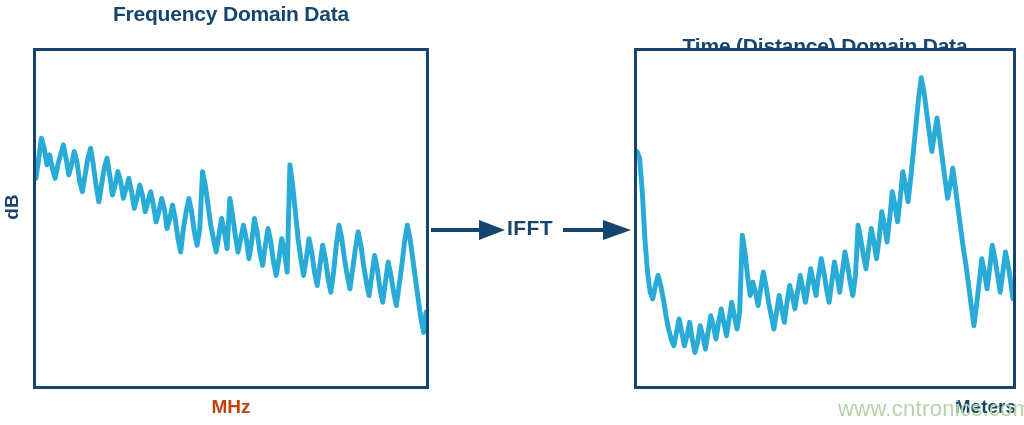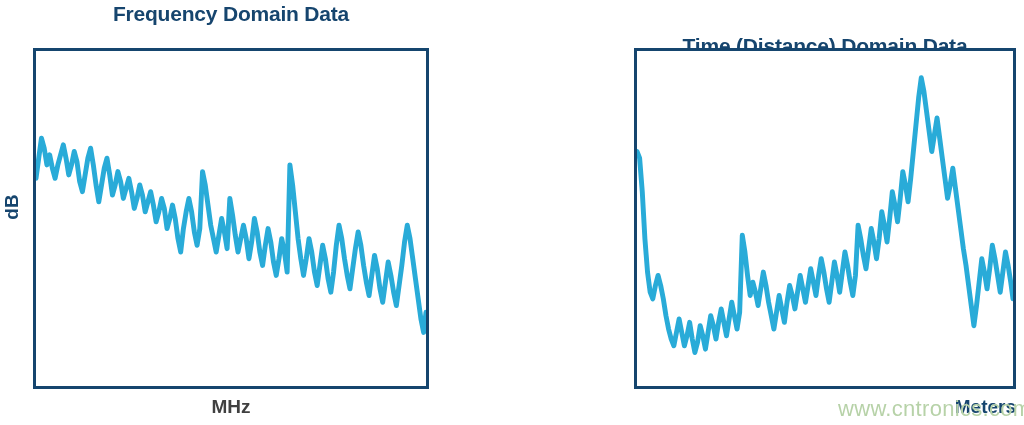--- a/index.html
+++ b/index.html
@@ -120,24 +120,39 @@
 <div class="figure">
 
   <div class="panel-title" id="title-left" style="color: rgb(22, 69, 110);">Frequency Domain Data</div>
 
   <div class="plot-frame" id="plot-left" style="border-color: rgb(21, 69, 110);">
     <svg viewBox="0 0 396 341" preserveAspectRatio="none">
       <polyline fill="none" stroke="#29abd8" stroke-width="5" stroke-linejoin="round" stroke-linecap="round" points="0.00,129.58 2.77,109.12 5.54,88.66 8.32,98.89 11.09,115.94 13.86,105.71 16.63,119.35 19.40,129.58 22.18,115.94 24.95,105.71 27.72,95.48 30.49,109.12 33.26,126.17 36.04,115.94 38.81,102.30 41.58,112.53 44.35,132.99 47.12,143.22 49.90,126.17 52.67,109.12 55.44,98.89 58.21,115.94 60.98,136.40 63.76,153.45 66.53,136.40 69.30,119.35 72.07,109.12 74.84,126.17 77.62,146.63 80.39,136.40 83.16,122.76 85.93,132.99 88.70,150.04 91.48,139.81 94.25,129.58 97.02,143.22 99.79,160.27 102.56,150.04 105.34,136.40 108.11,146.63 110.88,163.68 113.65,153.45 116.42,143.22 119.20,156.86 121.97,173.91 124.74,163.68 127.51,150.04 130.28,160.27 133.06,180.73 135.83,170.50 138.60,156.86 141.37,170.50 144.14,190.96 146.92,204.60 149.69,180.73 152.46,163.68 155.23,150.04 158.00,163.68 160.78,184.14 163.55,197.78 166.32,180.73 169.09,122.76 171.86,136.40 174.64,156.86 177.41,177.32 180.18,190.96 182.95,204.60 185.72,187.55 188.50,170.50 191.27,184.14 194.04,201.19 196.81,150.04 199.58,167.09 202.36,187.55 205.13,204.60 207.90,190.96 210.67,177.32 213.44,190.96 216.22,211.42 218.99,194.37 221.76,170.50 224.53,184.14 227.30,204.60 230.08,218.24 232.85,197.78 235.62,180.73 238.39,194.37 241.16,214.83 243.94,228.47 246.71,211.42 249.48,190.96 252.25,204.60 255.02,225.06 257.80,115.94 260.57,136.40 263.34,163.68 266.11,190.96 268.88,211.42 271.66,228.47 274.43,211.42 277.20,190.96 279.97,204.60 282.74,225.06 285.52,238.70 288.29,218.24 291.06,197.78 293.83,211.42 296.60,231.88 299.38,245.52 302.15,225.06 304.92,197.78 307.69,177.32 310.46,190.96 313.24,211.42 316.01,228.47 318.78,242.11 321.55,221.65 324.32,201.19 327.10,184.14 329.87,197.78 332.64,218.24 335.41,235.29 338.18,248.93 340.96,228.47 343.73,208.01 346.50,221.65 349.27,242.11 352.04,255.75 354.82,235.29 357.59,214.83 360.36,228.47 363.13,245.52 365.90,259.16 368.68,238.70 371.45,218.24 374.22,194.37 376.99,177.32 379.76,190.96 382.54,211.42 385.31,231.88 388.08,252.34 390.85,272.80 393.62,286.44 396.00,265.98"></polyline>
     </svg>
   </div>
 
-  <div class="axis-label-x" id="xlabel-left" style="color: #404040;">MHz</div>
+  <div class="axis-label-x" id="xlabel-left" style="color: #c2410c;">MHz</div>
 
   <div id="ylabel-left" style="color: rgb(22, 69, 110);">dB</div>
 
+  <div id="ifft-group">
+    <svg width="205" height="44" viewBox="0 0 205 44">
+
+      <g>
+        <line x1="2" y1="22" x2="52" y2="22" stroke="#15456e" stroke-width="4"></line>
+        <polygon points="50,12 76,22 50,32" fill="#15456e"></polygon>
+      </g>
+
+      <g>
+        <line x1="134" y1="22" x2="176" y2="22" stroke="#15456e" stroke-width="4"></line>
+        <polygon points="174,12 202,22 174,32" fill="#15456e"></polygon>
+      </g>
+    </svg>
+    <div id="ifft-label" style="color: rgb(22, 69, 110);">IFFT</div>
+  </div>
 
   <div class="panel-title" id="title-right" style="color: rgb(22, 69, 110);">Time (Distance) Domain Data</div>
 
   <div class="plot-frame" id="plot-right" style="border-color: rgb(21, 69, 110);">
     <svg viewBox="0 0 382 341" preserveAspectRatio="none">
       <polyline fill="none" stroke="#29abd8" stroke-width="5" stroke-linejoin="round" stroke-linecap="round" points="0.00,102.30 2.67,109.12 5.35,143.22 8.02,190.96 10.70,225.06 13.37,245.52 16.04,252.34 18.72,238.70 21.39,228.47 24.07,238.70 26.74,252.34 29.41,269.39 32.09,283.03 34.76,293.26 37.44,300.08 40.11,286.44 42.78,272.80 45.46,286.44 48.13,300.08 50.81,289.85 53.48,276.21 56.15,293.26 58.83,306.90 61.50,296.67 64.18,279.62 66.85,289.85 69.52,303.49 72.20,286.44 74.87,269.39 77.55,279.62 80.22,293.26 82.89,276.21 85.57,262.57 88.24,276.21 90.92,289.85 93.59,272.80 96.26,255.75 98.94,269.39 101.61,283.03 104.29,265.98 106.96,187.55 109.63,204.60 112.31,228.47 114.98,248.93 117.66,235.29 120.33,245.52 123.00,259.16 125.68,242.11 128.35,225.06 131.03,238.70 133.70,255.75 136.37,269.39 139.05,283.03 141.72,265.98 144.40,248.93 147.07,262.57 149.74,276.21 152.42,255.75 155.09,238.70 157.77,248.93 160.44,262.57 163.11,245.52 165.79,228.47 168.46,242.11 171.14,255.75 173.81,238.70 176.48,221.65 179.16,235.29 181.83,248.93 184.51,228.47 187.18,211.42 189.85,225.06 192.53,242.11 195.20,255.75 197.88,235.29 200.55,214.83 203.22,228.47 205.90,245.52 208.57,225.06 211.25,204.60 213.92,218.24 216.59,235.29 219.27,248.93 221.94,228.47 224.62,177.32 227.29,190.96 229.96,208.01 232.64,221.65 235.31,201.19 237.99,180.73 240.66,194.37 243.33,211.42 246.01,190.96 248.68,163.68 251.36,177.32 254.03,194.37 256.70,170.50 259.38,143.22 262.05,156.86 264.73,173.91 267.40,150.04 270.07,122.76 272.75,136.40 275.42,153.45 278.10,129.58 280.77,102.30 283.44,75.02 286.12,47.74 288.79,27.28 291.47,40.92 294.14,61.38 296.81,81.84 299.49,102.30 302.16,85.25 304.84,68.20 307.51,88.66 310.18,109.12 312.86,129.58 315.53,150.04 318.21,136.40 320.88,119.35 323.55,139.81 326.23,160.27 328.90,180.73 331.58,201.19 334.25,218.24 336.92,238.70 339.60,259.16 342.27,279.62 344.95,259.16 347.62,235.29 350.29,211.42 352.97,225.06 355.64,242.11 358.32,221.65 360.99,197.78 363.66,211.42 366.34,228.47 369.01,245.52 371.69,225.06 374.36,204.60 377.03,218.24 379.71,235.29 382.00,252.34"></polyline>
     </svg>
   </div>
 
   <div class="axis-label-x" id="xlabel-right" style="color: rgb(22, 69, 110); text-align: right;">Meters</div>

